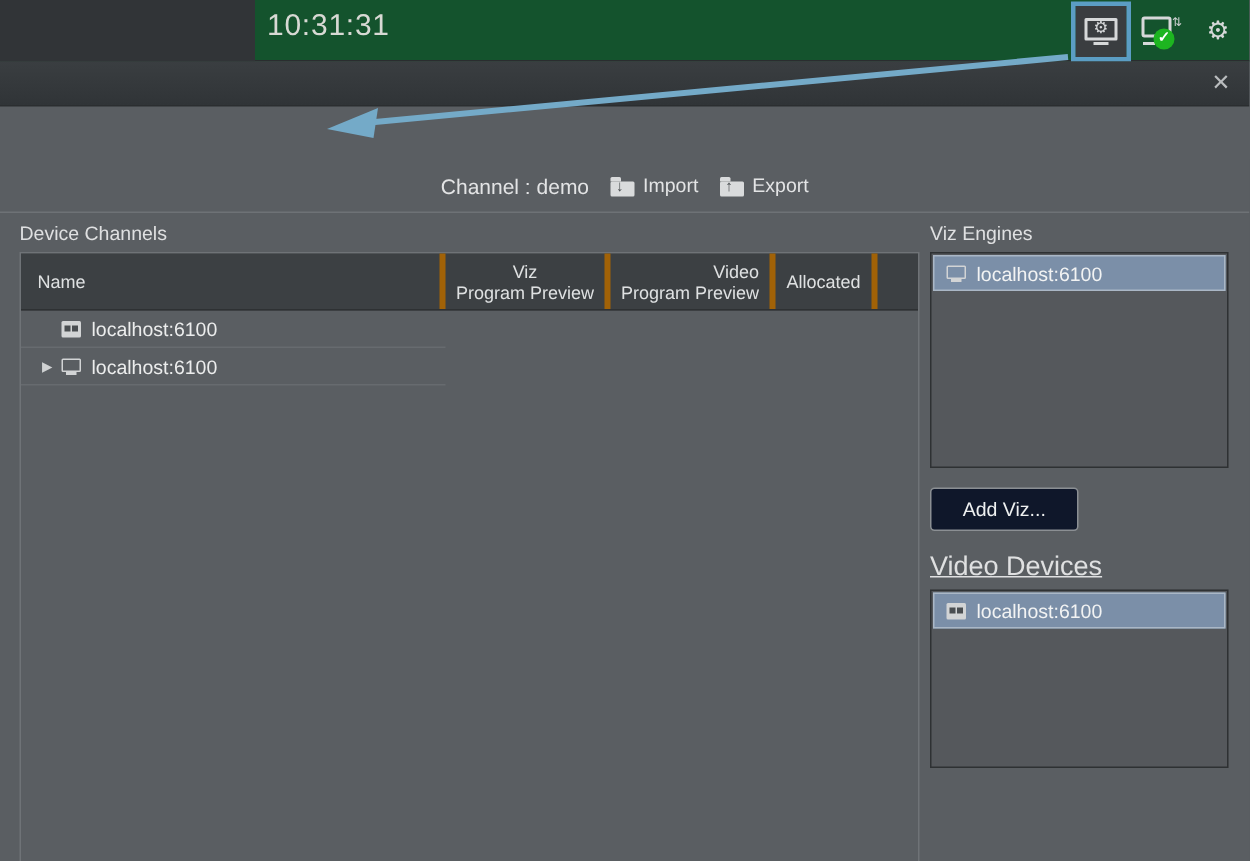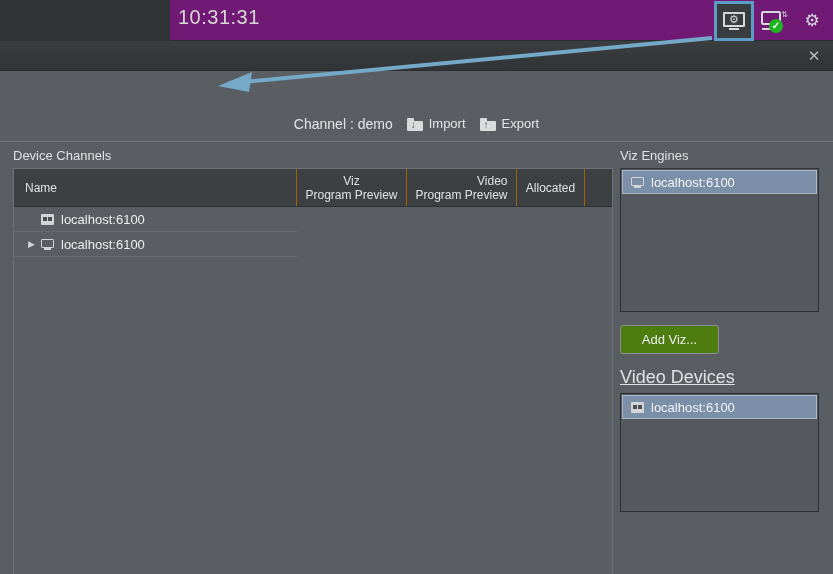--- a/index.html
+++ b/index.html
@@ -7,21 +7,21 @@
     width: 833px; height: 574px;
     background: #5a5e62;
     font-family: "Liberation Sans", sans-serif;
     overflow: hidden;
   }
   #root { position: relative; width: 833px; height: 574px; }
 
   
   .topbar {
     position: absolute; left: 0; top: 0; width: 833px; height: 41px;
-    background: #701a75;
+    background: #14532d;
     border-bottom: 1px solid #2a2d2f;
   }
   .topbar-leftblock {
     position: absolute; left: 0; top: 0; width: 170px; height: 41px;
     background: #313437;
   }
   .clock {
     position: absolute; left: 178px; top: 6px;
     font-size: 20px; color: #d8d9d4; letter-spacing: .5px;
   }
@@ -130,21 +130,21 @@
     width: 600px; height: 456px; background: #5a5e62;
     border: 1px solid #6f7377;
   }
   .thead {
     display: flex; height: 38px; background: #3c4043;
     border-bottom: 1px solid #2e3133;
   }
   .th {
     display: flex; align-items: center; justify-content: center;
     font-size: 12px; color: #dfe1e2; text-align: center;
-    border-right: 1px solid #a16207; line-height: 14px;
+    border-right: 4px solid #a16207; line-height: 14px;
   }
   .th.name { justify-content: flex-start; padding-left: 11px; width: 283px; }
   .th.c1 { width: 110px; }
   .th.c2 { width: 110px; text-align: right; }
   .th.c3 { width: 68px; }
   .th.c4 { width: 26px; border-right: none; }
 
   .trow {
     display: flex; align-items: center; height: 27px;
     background: #35393c; border-bottom: 1px solid #5a5e62;
@@ -186,21 +186,21 @@
   .mon-ico .mscr {
     position: absolute; left: 0; top: 0; width: 13px; height: 9px;
     border: 1.5px solid #d2d4d5; border-radius: 1px;
   }
   .mon-ico .mfoot {
     position: absolute; left: 3px; bottom: 0; width: 7px; height: 1.5px;
     background: #d2d4d5;
   }
 
   .btn {
-    border: 1px solid #8b8f93; background: #4d7c0f; border-radius: 3px;
+    border: 1px solid #8b8f93; background: #0f172a; border-radius: 3px;
     font-size: 13px; color: #eef0f0; cursor: pointer;
     font-family: "Liberation Sans", sans-serif;
   }
 
   
   .right-panel { position: absolute; left: 620px; top: 42px; width: 200px; }
   .list-box {
     width: 199px; background: #55585c; border: 1px solid #2e3133;
     padding: 1px;
   }

